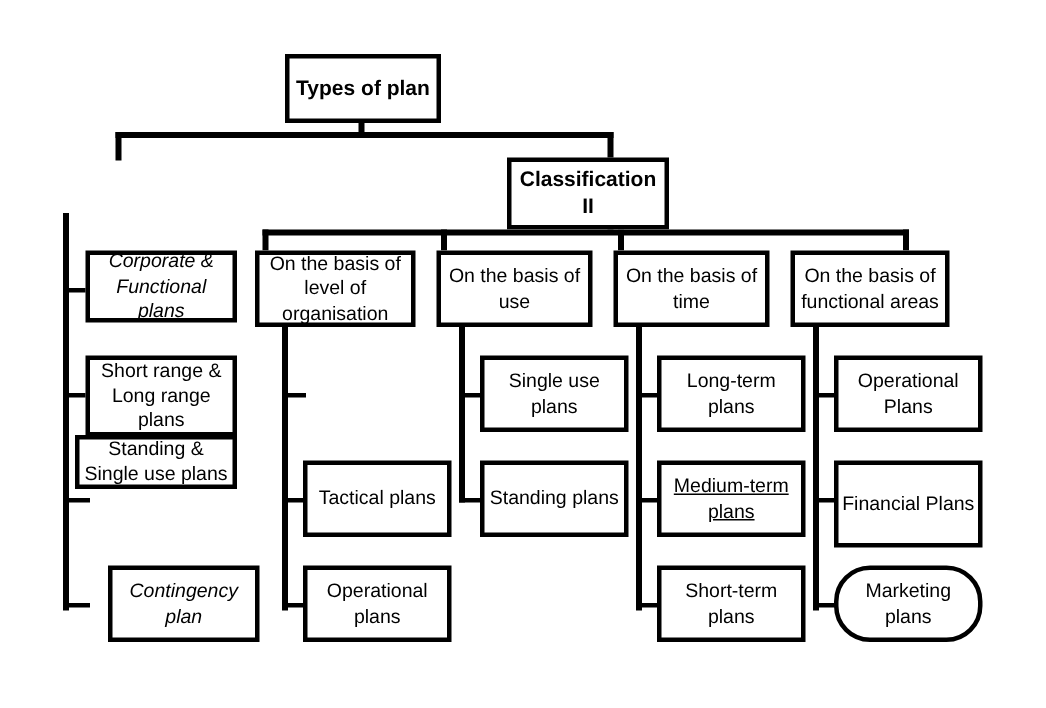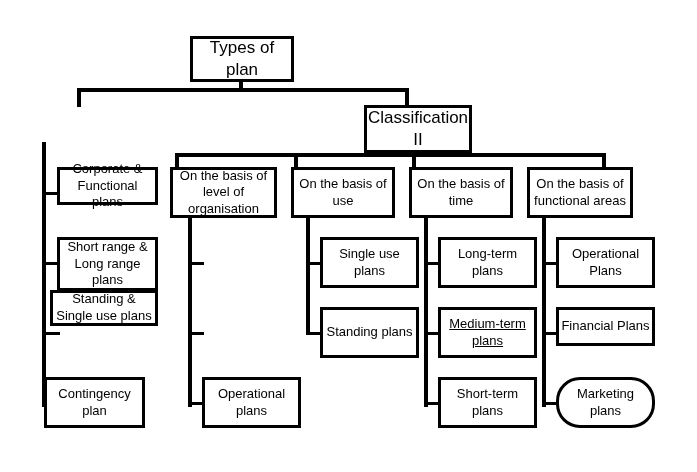--- a/index.html
+++ b/index.html
@@ -23,21 +23,21 @@
     display: flex;
     align-items: center;
     justify-content: center;
     text-align: center;
     color: #000000;
     font-size: 13px;
     line-height: 1.28;
     z-index: 3;
     padding: 0 2px;
   }
-  .node.lvl1 { font-size: 17px; }
+  .node.lvl1 { font-size: 14px; font-weight: bold; }
   .node.lvl2 { font-size: 13px; }
   .node .txt {
     display: block;
     white-space: pre-line;
   }
   
   .conn {
     position: absolute;
     background: #000000;
     z-index: 1;
@@ -86,39 +86,39 @@
 
   <div class="conn" style="left:542px; top:218px; width:4px; height:189px;"></div>
   <div class="conn" style="left:542px; top:262px; width:16px; height:3px;"></div>
   <div class="conn" style="left:542px; top:332px; width:16px; height:3px;"></div>
   <div class="conn" style="left:542px; top:402px; width:16px; height:3px;"></div>
 
   <div class="node lvl1" style="left:190px; top:36px; width:104px; height:46px;">
     <span class="txt">Types of plan</span>
   </div>
 
-  <div class="node lvl1" style="left:364px; top:105px; width:108px; height:48px;">
+  <div class="node lvl1" style="left:338px; top:105px; width:108px; height:48px;">
     <span class="txt">Classification II</span>
   </div>
 
-  <div class="node lvl2" style="left:57px; top:167px; width:101px; height:38px;">
+  <div class="node lvl2" style="left:57px; top:167px; width:101px; height:48px;font-style:italic;">
     <span class="txt">Corporate &amp;
 Functional
 plans</span>
   </div>
   <div class="node lvl2" style="left:57px; top:237px; width:101px; height:54px;">
     <span class="txt">Short range &amp;
 Long range
 plans</span>
   </div>
   <div class="node lvl2" style="left:50px; top:290px; width:108px; height:36px;">
     <span class="txt">Standing &amp;
 Single use plans</span>
   </div>
-  <div class="node lvl2" style="left:44px; top:377px; width:101px; height:51px;">
+  <div class="node lvl2" style="left:72px; top:377px; width:101px; height:51px;font-style:italic;">
     <span class="txt">Contingency
 plan</span>
   </div>
 
   <div class="node lvl2" style="left:170px; top:167px; width:107px; height:51px;">
     <span class="txt">On the basis of
 level of
 organisation</span>
   </div>
   <div class="node lvl2" style="left:291px; top:167px; width:104px; height:51px;">
@@ -127,20 +127,23 @@
   </div>
   <div class="node lvl2" style="left:409px; top:167px; width:104px; height:51px;">
     <span class="txt">On the basis of
 time</span>
   </div>
   <div class="node lvl2" style="left:527px; top:167px; width:106px; height:51px;">
     <span class="txt">On the basis of
 functional areas</span>
   </div>
 
+  <div class="node lvl2" style="left:202px; top:307px; width:99px; height:51px;">
+    <span class="txt">Tactical plans</span>
+  </div>
   <div class="node lvl2" style="left:202px; top:377px; width:99px; height:51px;">
     <span class="txt">Operational
 plans</span>
   </div>
 
   <div class="node lvl2" style="left:320px; top:237px; width:99px; height:51px;">
     <span class="txt">Single use plans</span>
   </div>
   <div class="node lvl2" style="left:320px; top:307px; width:99px; height:51px;">
     <span class="txt">Standing plans</span>
@@ -156,21 +159,21 @@
   </div>
   <div class="node lvl2" style="left:438px; top:377px; width:99px; height:51px;">
     <span class="txt">Short-term
 plans</span>
   </div>
 
   <div class="node lvl2" style="left:556px; top:237px; width:99px; height:51px;">
     <span class="txt">Operational
 Plans</span>
   </div>
-  <div class="node lvl2" style="left:556px; top:307px; width:99px; height:39px;">
+  <div class="node lvl2" style="left:556px; top:307px; width:99px; height:58px;">
     <span class="txt">Financial Plans</span>
   </div>
   <div class="node lvl2" style="left:556px; top:377px; width:99px; height:51px;border-radius:24px;">
     <span class="txt">Marketing
 plans</span>
   </div>
 
 </div>
 
 </body></html>

